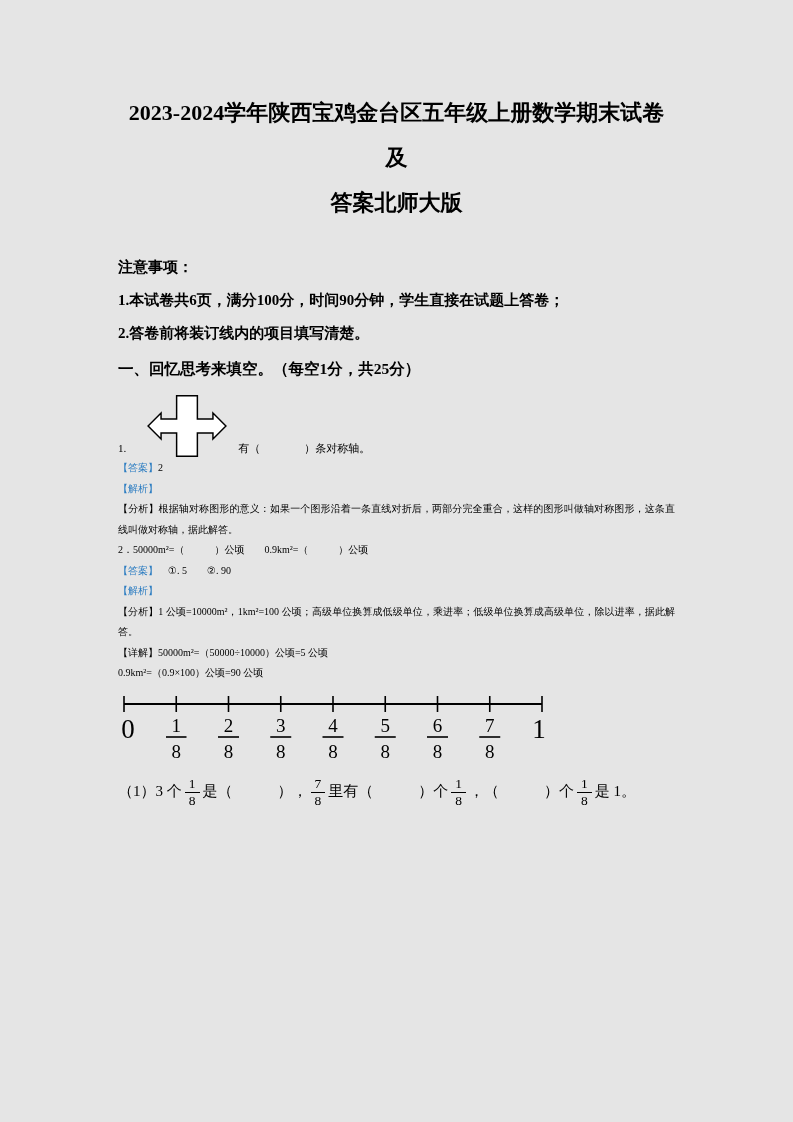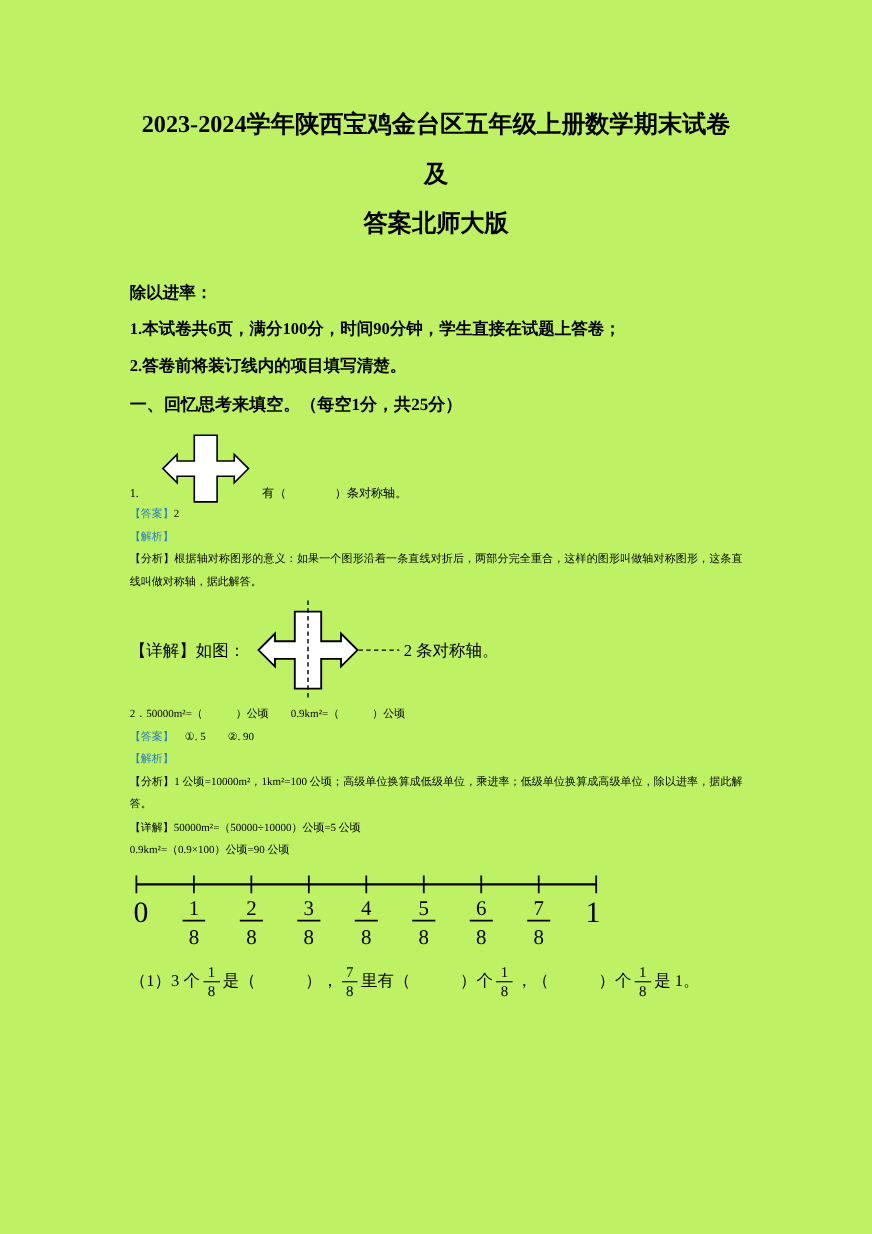--- a/index.html
+++ b/index.html
@@ -6,21 +6,21 @@
   html,body { background:#ffffff; }
   body {
     width:793px; height:1122px;
     font-family:"Liberation Serif","DejaVu Serif","DejaVu Sans",serif;
     color:#000;
   }
   .page {
     width:793px; height:1122px;
     padding:90px 118px 0 118px;
     overflow:hidden;
-    background:#bef264;
+    background:#e5e5e5;
   }
   .title {
     text-align:center;
     font-size:22px;
     font-weight:bold;
     line-height:2.05;
     margin-bottom:26px;
   }
   .title-line { display:block; }
   .note-line { font-size:15px; line-height:2.2; font-weight:bold; }
@@ -49,49 +49,38 @@
 </head>
 <body>
 
 <div class="page">
 
   <h1 class="title">
     <span class="title-line">2023-2024学年陕西宝鸡金台区五年级上册数学期末试卷及</span>
     <span class="title-line">答案北师大版</span>
   </h1>
 
-  <p class="note-line">除以进率：</p>
+  <p class="note-line">注意事项：</p>
   <p class="note-line">1.本试卷共6页，满分100分，时间90分钟，学生直接在试题上答卷；</p>
   <p class="note-line">2.答卷前将装订线内的项目填写清楚。</p>
 
   <p class="section-heading">一、回忆思考来填空。（每空1分，共25分）</p>
 
   <div class="q1-line">
     <span class="q1-num">1.</span><span class="fig1-wrap"><svg width="82" height="64" viewBox="-2 -2 94 74">
           <path d="M33 0 H57 V27 H75 V20 L90 35 L75 50 V43 H57 V70 H33 V43 H15 V50 L0 35 L15 20 V27 H33 Z" fill="#ffffff" stroke="#000000" stroke-width="1.7" stroke-linejoin="miter"></path>
         </svg></span><span>有（　　　　）条对称轴。</span>
   </div>
 
   <p class="body-line"><span class="blue">【答案】</span><span>2</span></p>
 
   <p class="body-line"><span class="blue">【解析】</span></p>
 
   <p class="body-line para">【分析】根据轴对称图形的意义：如果一个图形沿着一条直线对折后，两部分完全重合，这样的图形叫做轴对称图形，这条直线叫做对称轴，据此解答。</p>
 
-  <div class="detail-row">
-    <span>【详解】如图：</span>
-      <span class="fig2-wrap">
-        <svg width="140" height="94" viewBox="0 0 140 94">
-          <path d="M43 12 H67 V39 H85 V32 L100 47 L85 62 V55 H67 V82 H43 V55 H25 V62 L10 47 L25 32 V39 H43 Z" fill="#ffffff" stroke="#000000" stroke-width="1.7" stroke-linejoin="miter"></path>
-          <line x1="55" y1="2" x2="55" y2="92" stroke="#000" stroke-width="1.3" stroke-dasharray="4 3"></line>
-          <line x1="101" y1="47" x2="138" y2="47" stroke="#000" stroke-width="1.3" stroke-dasharray="4 3"></line>
-        </svg>
-      </span>
-      <span>2 条对称轴。</span>
-  </div>
 
   <p class="body-line">2．50000m²=（　　　）公顷　　0.9km²=（　　　）公顷</p>
 
   <p class="body-line"><span class="blue">【答案】</span><span>　①. 5　　②. 90</span></p>
 
   <p class="body-line"><span class="blue">【解析】</span></p>
 
   <p class="body-line para">【分析】1 公顷=10000m²，1km²=100 公顷；高级单位换算成低级单位，乘进率；低级单位换算成高级单位，除以进率，据此解答。</p>
 
   <p class="body-line">【详解】50000m²=（50000÷10000）公顷=5 公顷</p>

